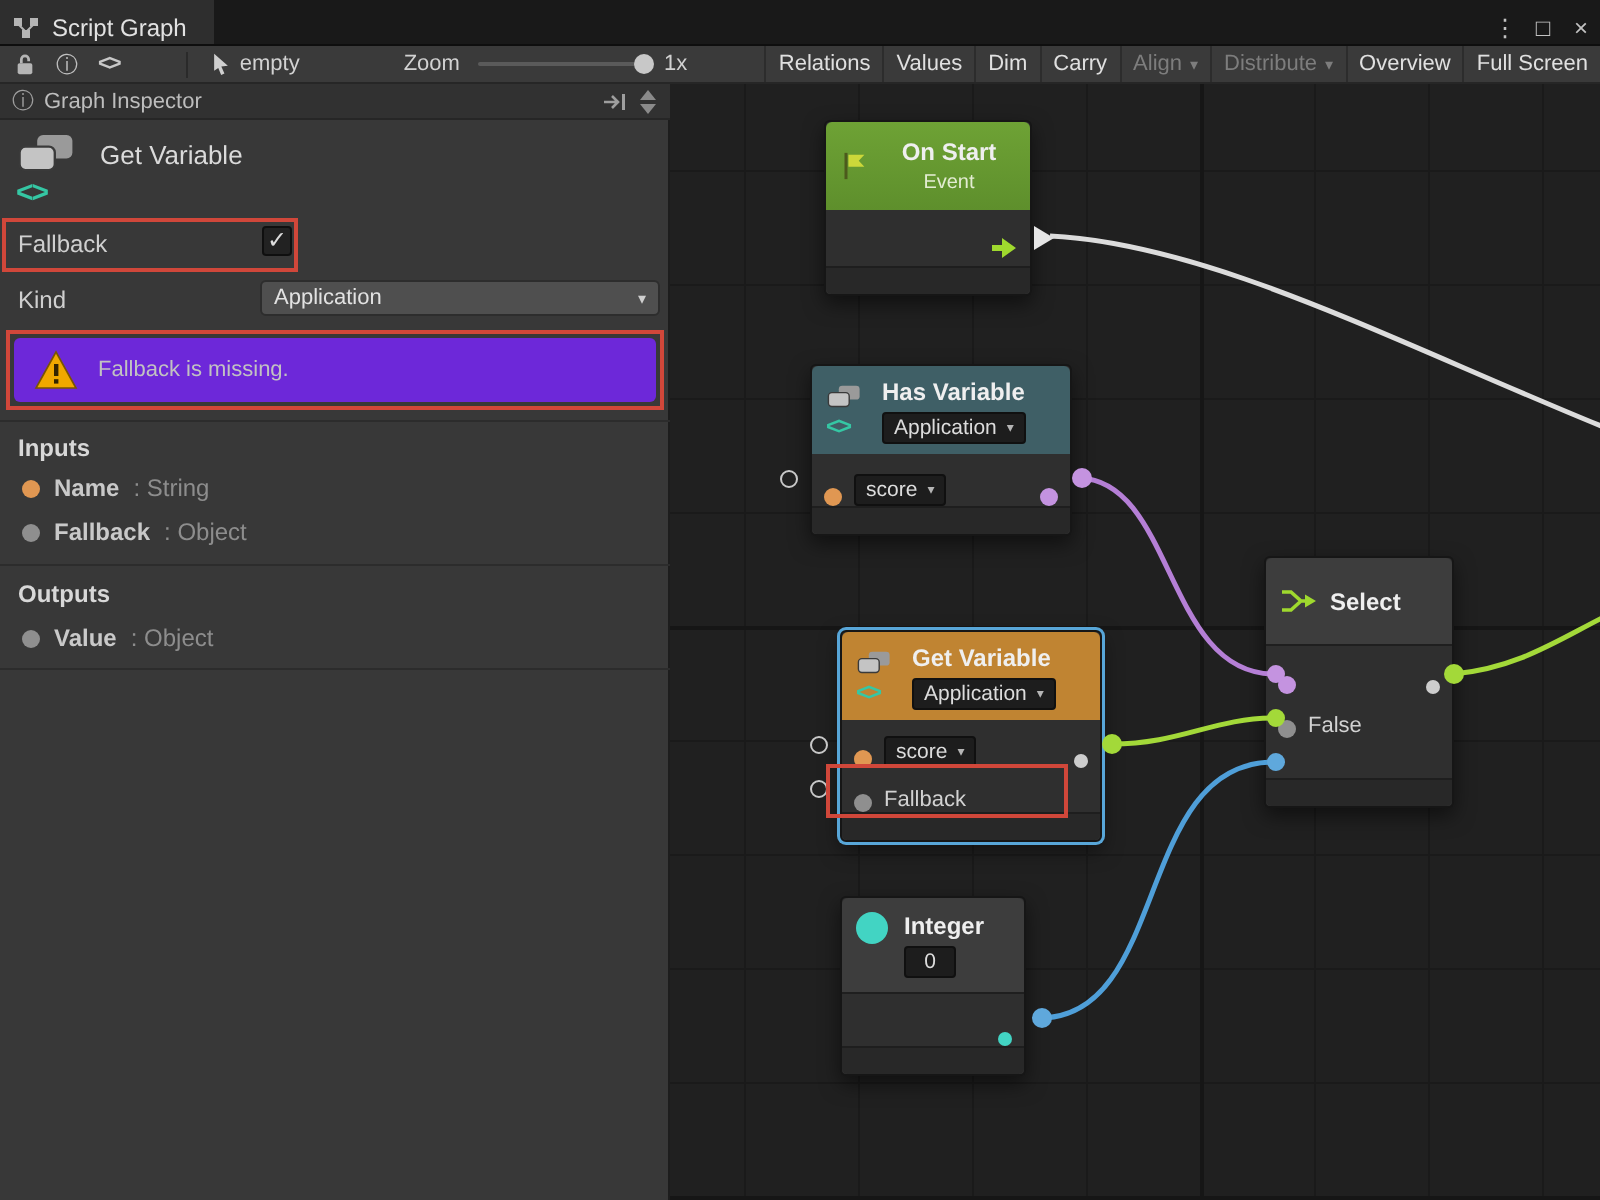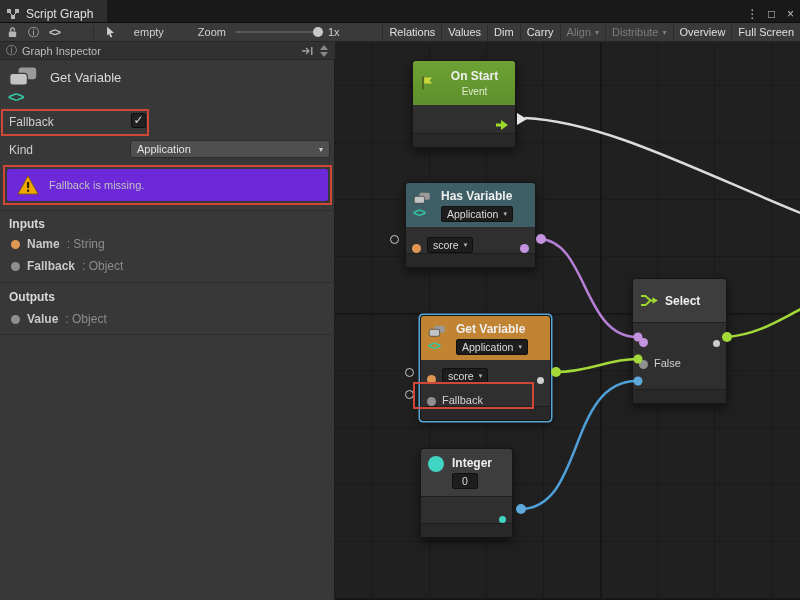--- a/index.html
+++ b/index.html
@@ -12,22 +12,22 @@
   .tab{display:flex;align-items:center;gap:6px;padding:0 14px 0 6px;background:#2e2e2e;color:#e2e2e2;font-size:12px}
   .tab svg{display:block}
   .win-controls{margin-left:auto;display:flex;align-items:center;color:#c2c2c2}
   .win-controls>div{width:19px;text-align:center;font-size:12px;line-height:22px;cursor:default}
 
   
   .toolbar{position:absolute;left:0;top:22px;width:800px;height:20px;background:#3a3a3a;border-top:1px solid #0e0e0e;border-bottom:1px solid #262626;display:flex;align-items:center;font-size:11px;color:#dedede}
   .ticon{display:flex;align-items:center;justify-content:center;height:100%;padding:0 5px}
   .code-icon{color:#c8c8c8;font-weight:bold;letter-spacing:-1px}
   .sep{width:1px;height:13px;background:#2a2a2a;margin:0 6px}
-  .empty-label{color:#d2d2d2;margin-left:17px}
-  .zoom-label{margin-left:34px;color:#d2d2d2}
+  .empty-label{color:#d2d2d2;margin-left:3px}
+  .zoom-label{margin-left:52px;color:#d2d2d2}
   .zoom-track{position:relative;width:84px;height:2px;background:#5a5a5a;margin-left:9px;border-radius:1px}
   .zoom-knob{position:absolute;right:-4px;top:-4px;width:10px;height:10px;border-radius:50%;background:#c8c8c8}
   .zoom-value{margin-left:9px;color:#d2d2d2}
   .tbtn-group{margin-left:auto;display:flex;height:100%}
   .tbtn{display:flex;align-items:center;gap:4px;padding:0 6px;border-left:1px solid #2c2c2c;color:#e0e0e0;cursor:default;white-space:nowrap}
   .tbtn.disabled{color:#7d7d7d}
   .tbtn .dd{font-size:8px;margin-top:1px}
 
   
   .main{position:absolute;left:0;top:42px;width:800px;height:558px;display:flex}

